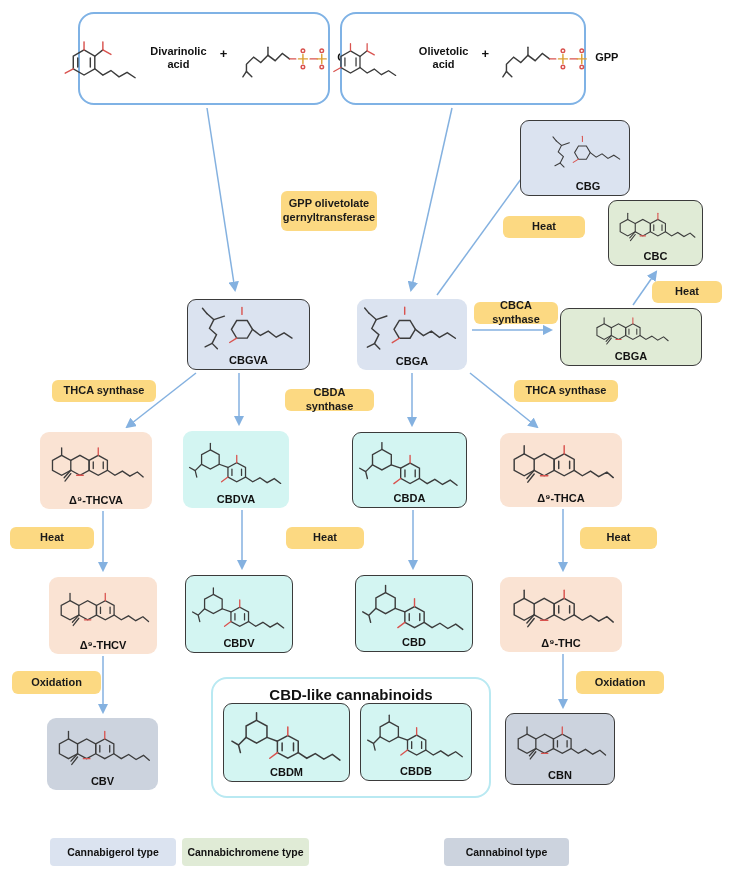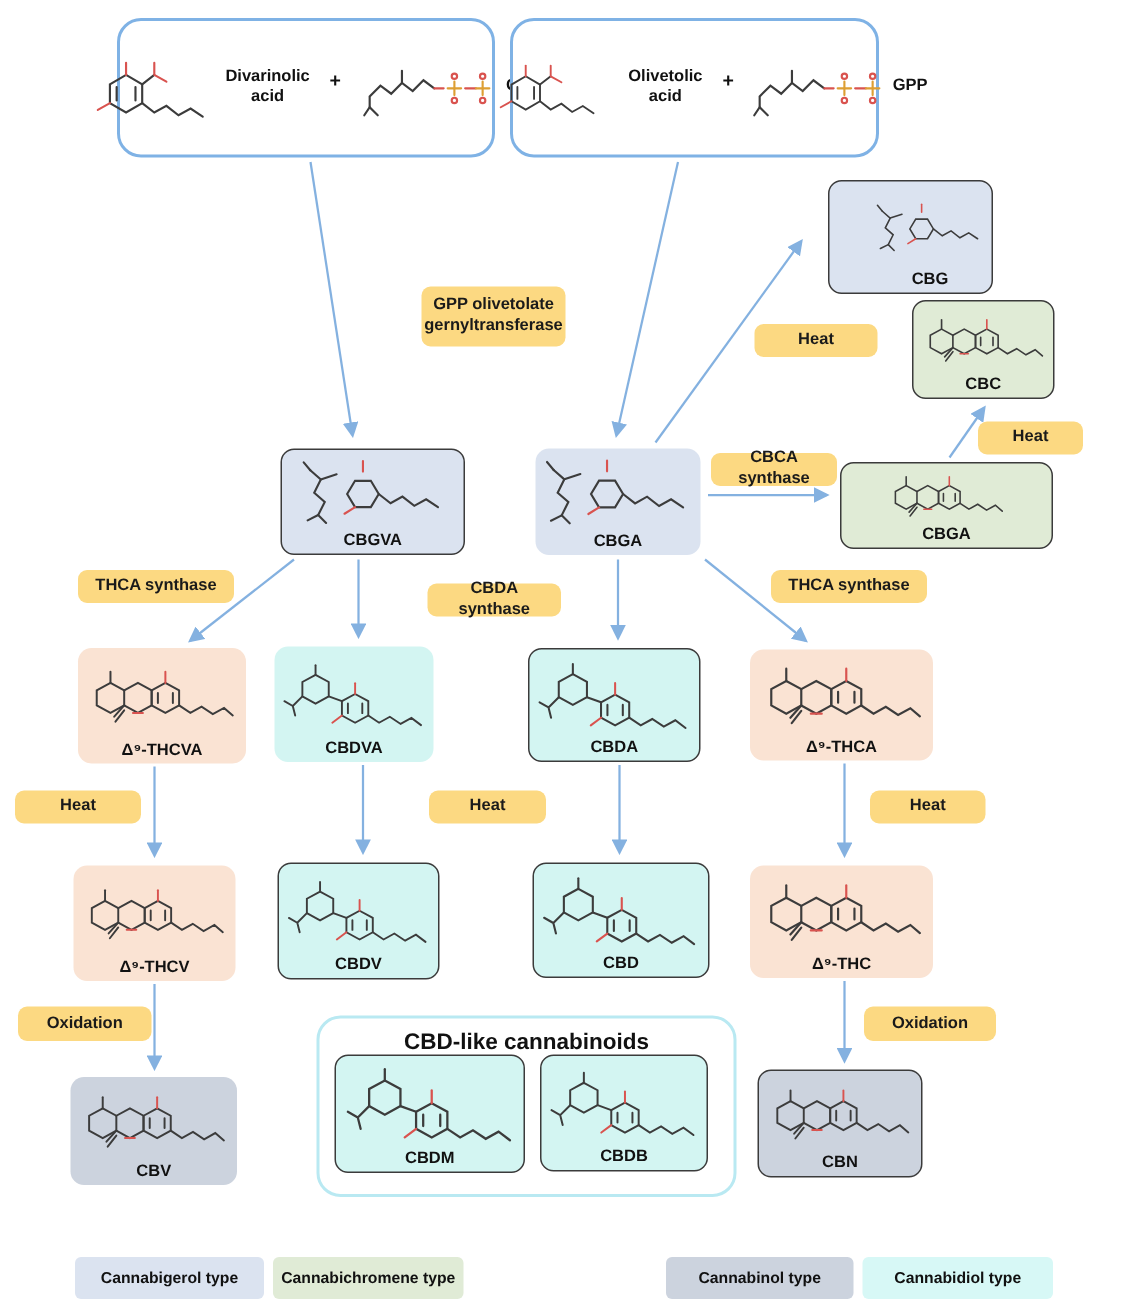--- a/index.html
+++ b/index.html
@@ -145,21 +145,21 @@
     </div>
     <div class="plus">+</div>
     <div class="reactant">
       <svg class="mol" viewBox="0 0 102 58" style="width:100px;height:52px" preserveAspectRatio="xMidYMid meet">
           <use href="#mol-gpp"></use>
         </svg>
       <div class="rlabel">GPP</div>
     </div>
   </div>
 
-  <div class="node fill-blue bordered" style="left:552px;top:120px;width:110px;height:76px;padding-left:28px;">
+  <div class="node fill-blue bordered" style="left:520px;top:120px;width:110px;height:76px;padding-left:28px;">
     <svg class="mol" viewBox="0 0 112 58">
         <use href="#mol-cbg"></use>
       </svg>
     <div class="clabel">CBG</div>
   </div>
   <div class="node fill-green bordered" style="left:608px;top:200px;width:95px;height:66px;">
     <svg class="mol" viewBox="0 0 122 58">
         <use href="#mol-thc"></use>
       </svg>
     <div class="clabel">CBC</div>
@@ -176,21 +176,21 @@
       </svg>
     <div class="clabel">CBGVA</div>
   </div>
   <div class="node fill-blue" style="left:357px;top:299px;width:110px;height:71px;">
     <svg class="mol" viewBox="0 0 112 58">
         <use href="#mol-cbg"></use>
       </svg>
     <div class="clabel">CBGA</div>
   </div>
 
-  <div class="node fill-peach" style="left:52px;top:432px;width:112px;height:77px;">
+  <div class="node fill-peach" style="left:40px;top:432px;width:112px;height:77px;">
     <svg class="mol" viewBox="0 0 122 58">
         <use href="#mol-thc"></use>
       </svg>
     <div class="clabel">Δ⁹-THCVA</div>
   </div>
   <div class="node fill-cyan" style="left:183px;top:431px;width:106px;height:77px;">
     <svg class="mol" viewBox="0 0 120 58">
         <use href="#mol-cbd"></use>
       </svg>
     <div class="clabel">CBDVA</div>
@@ -271,15 +271,14 @@
   <div class="ylabel" style="left:514px;top:380px;width:104px;height:22px;">THCA synthase</div>
   <div class="ylabel" style="left:10px;top:527px;width:84px;height:22px;">Heat</div>
   <div class="ylabel" style="left:286px;top:527px;width:78px;height:22px;">Heat</div>
   <div class="ylabel" style="left:580px;top:527px;width:77px;height:22px;">Heat</div>
   <div class="ylabel" style="left:12px;top:671px;width:89px;height:23px;">Oxidation</div>
   <div class="ylabel" style="left:576px;top:671px;width:88px;height:23px;">Oxidation</div>
 
   <div class="legend-item" style="left:50px;top:838px;width:126px;background:#dbe3f0;">Cannabigerol type</div>
   <div class="legend-item" style="left:182px;top:838px;width:127px;background:#e0ebd6;">Cannabichromene type</div>
   <div class="legend-item" style="left:444px;top:838px;width:125px;background:#ccd3de;">Cannabinol type</div>
-  <div class="legend-item" style="left:575px;top:838px;width:127px;background:#d7f8f6;">Cannabidiol type</div>
 
 </div>
 
 </body></html>

